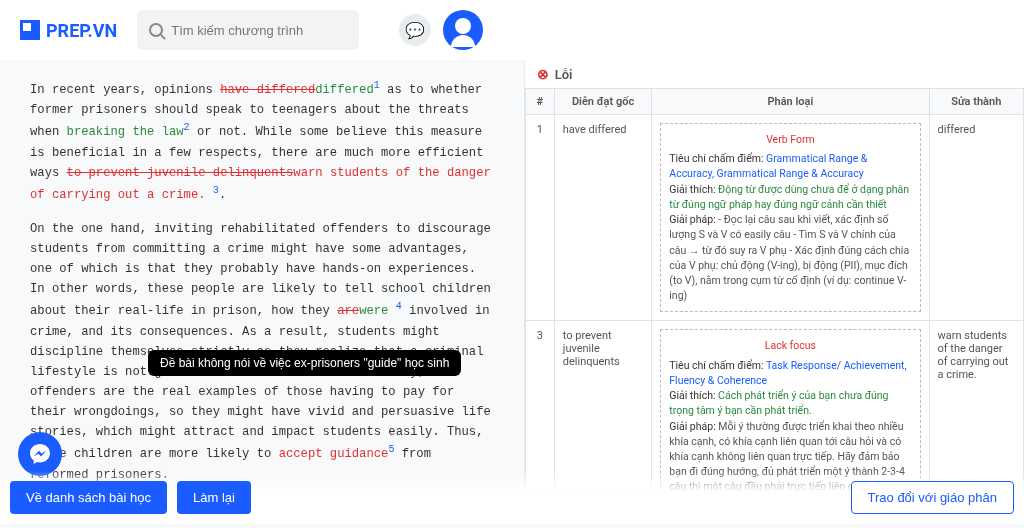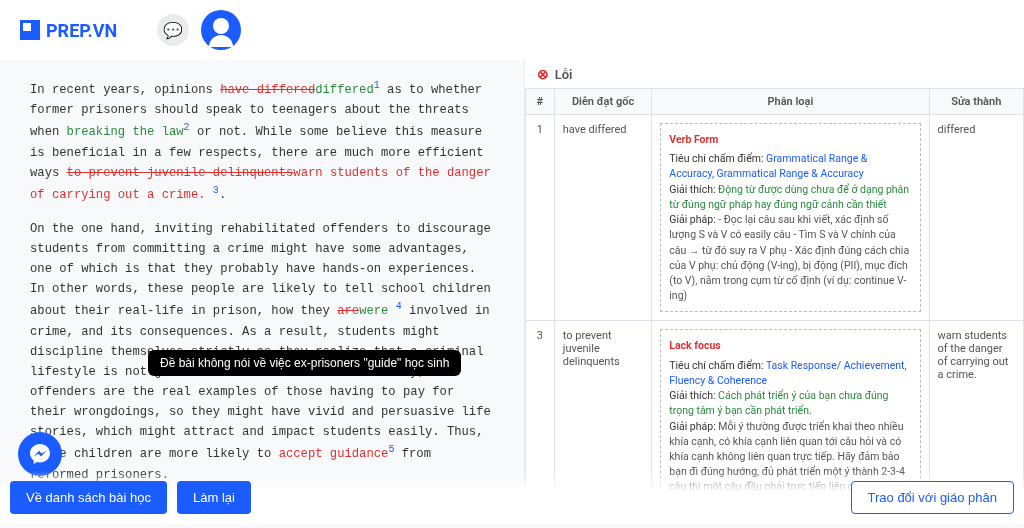--- a/index.html
+++ b/index.html
@@ -31,38 +31,42 @@
 .sb-header{display:flex;align-items:center;padding:6px 12px;gap:6px;font-weight:600;color:#555;font-size:13px}
 .close-icon{color:#e03131;font-size:14px;cursor:pointer}
 .table{width:100%;border-collapse:collapse;font-size:11px}
 .table th{border:1px solid #dee2e6;padding:6px;font-weight:600;color:#555;background:#f8f9fa;text-align:center}
 .table td{border:1px solid #dee2e6;padding:8px;vertical-align:top;color:#555}
 .col-num{width:28px;text-align:center}
 .col-orig{width:95px}
 .col-cat{width:270px}
 .col-fix{width:92px}
 .cat-box{border:1px dashed #bbb;padding:8px;font-size:10.5px;line-height:1.45}
-.cat-title{color:#e03131;text-align:left;font-weight:700;margin-bottom:4px}
+.cat-title{color:#e03131;text-align:center;font-weight:400;margin-bottom:4px}
 .cat-label{font-weight:400;color:#333}
 .cat-blue{color:#1a5cff}
 .cat-green{color:#2b8a3e}
 .footer{position:absolute;bottom:4px;left:0;right:0;display:flex;padding:10px;gap:10px;background:linear-gradient(transparent,#fff 40%)}
 .btn{padding:8px 16px;border-radius:4px;border:none;font-size:13px;cursor:pointer}
 .btn-primary{background:#1a5cff;color:#fff}
 .btn-outline{background:#fff;border:1px solid #1a5cff;color:#1a5cff;margin-left:auto}
 .messenger{position:absolute;left:18px;bottom:52px;width:44px;height:44px;background:#1a5cff;border-radius:50%;display:flex;align-items:center;justify-content:center}
 .messenger svg{width:24px;height:24px;fill:#fff}
 </style>
 </head>
 <body>
 
 <div class="header">
   <div class="logo">
     <span class="logo-icon"></span>
     <span>PREP.VN</span>
+  </div>
+  <div class="search">
+    <span class="search-icon"></span>
+    <input placeholder="Tìm kiếm chương trình" style="">
   </div>
   <div class="header-icons">
     <div class="chat-icon">💬</div>
     <div class="avatar"></div>
   </div>
 </div>
 
 <div class="main">
   <div class="essay">
     <p>

